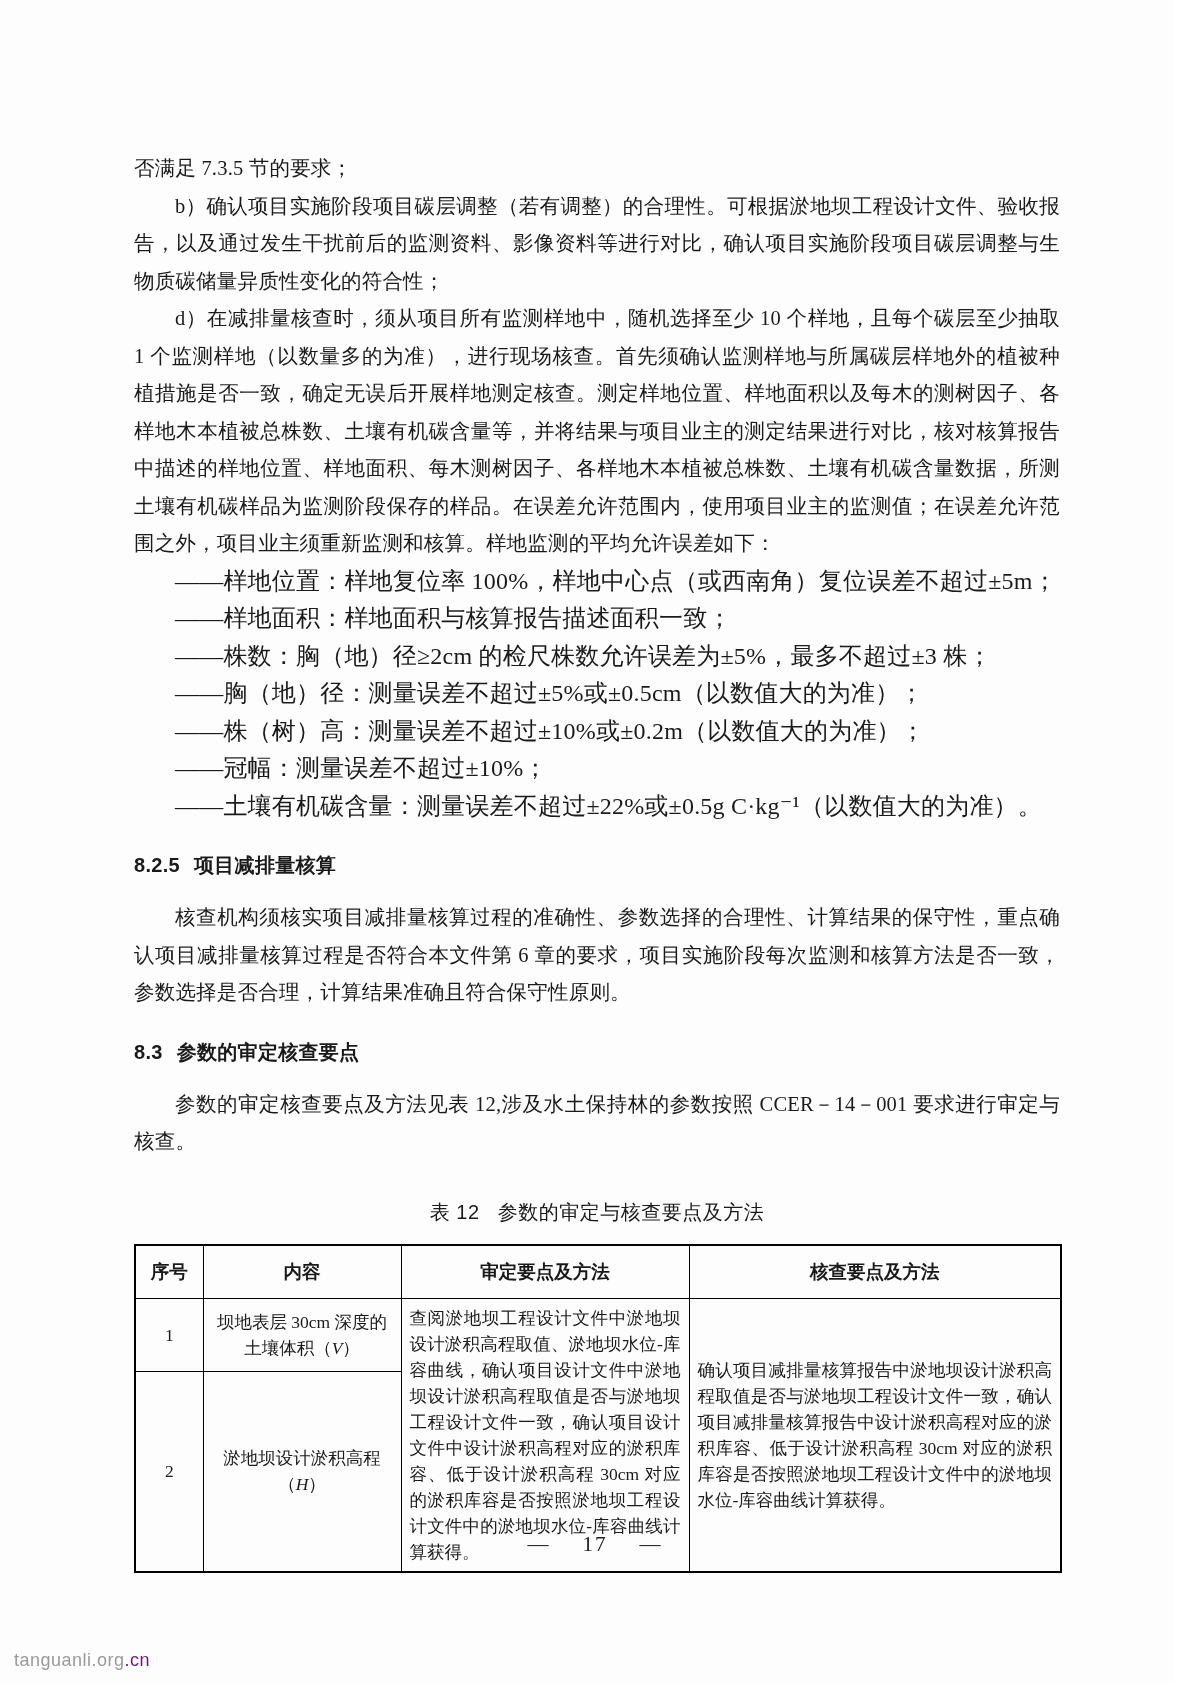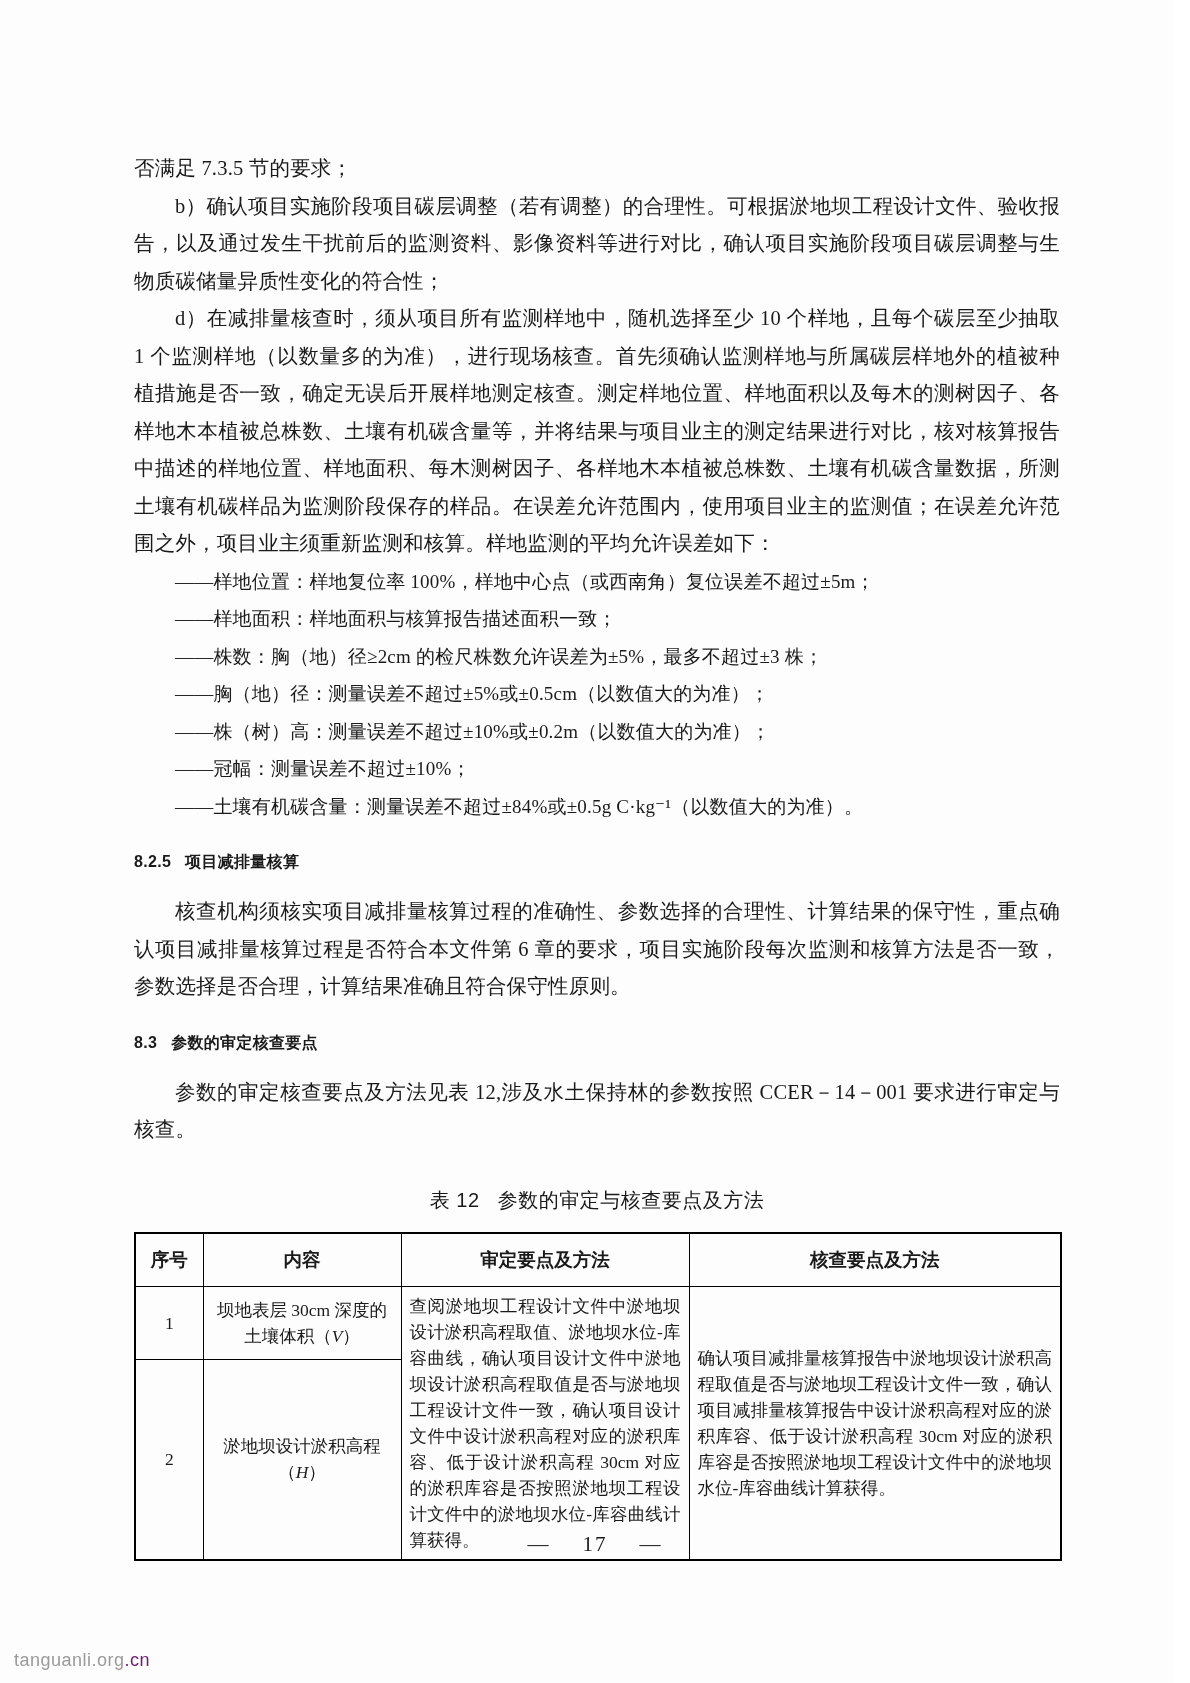--- a/index.html
+++ b/index.html
@@ -34,28 +34,28 @@
     line-height: 37.5px;
     text-align: justify;
     text-justify: inter-ideograph;
     letter-spacing: 0.2px;
   }
   p.indent {
     text-indent: 41px;
   }
   .dash-item {
     margin: 0;
-    font-size: 19px;
+    font-size: 24px;
     line-height: 37.5px;
     text-indent: 41px;
     letter-spacing: 0.2px;
   }
   h3.section-heading {
     font-family: "Liberation Sans", "DejaVu Sans", sans-serif;
-    font-size: 16px;
+    font-size: 20px;
     font-weight: bold;
     margin: 27px 0 20px 0;
     letter-spacing: 0.3px;
   }
   h3.section-heading .num {
     margin-right: 14px;
   }
   .table-caption {
     text-align: center;
     font-family: "Liberation Sans", "DejaVu Sans", sans-serif;
@@ -147,21 +147,21 @@
 
 
     <p class="body-text indent">d）在减排量核查时，须从项目所有监测样地中，随机选择至少 10 个样地，且每个碳层至少抽取 1 个监测样地（以数量多的为准），进行现场核查。首先须确认监测样地与所属碳层样地外的植被种植措施是否一致，确定无误后开展样地测定核查。测定样地位置、样地面积以及每木的测树因子、各样地木本植被总株数、土壤有机碳含量等，并将结果与项目业主的测定结果进行对比，核对核算报告中描述的样地位置、样地面积、每木测树因子、各样地木本植被总株数、土壤有机碳含量数据，所测土壤有机碳样品为监测阶段保存的样品。在误差允许范围内，使用项目业主的监测值；在误差允许范围之外，项目业主须重新监测和核算。样地监测的平均允许误差如下：</p>
 
     <p class="dash-item">——样地位置：样地复位率 100%，样地中心点（或西南角）复位误差不超过±5m；</p>
     <p class="dash-item">——样地面积：样地面积与核算报告描述面积一致；</p>
     <p class="dash-item">——株数：胸（地）径≥2cm 的检尺株数允许误差为±5%，最多不超过±3 株；</p>
     <p class="dash-item">——胸（地）径：测量误差不超过±5%或±0.5cm（以数值大的为准）；</p>
     <p class="dash-item">——株（树）高：测量误差不超过±10%或±0.2m（以数值大的为准）；</p>
     <p class="dash-item">——冠幅：测量误差不超过±10%；</p>
-    <p class="dash-item">——土壤有机碳含量：测量误差不超过±84%或±0.5g C·kg⁻¹（以数值大的为准）。</p>
+    <p class="dash-item">——土壤有机碳含量：测量误差不超过±22%或±0.5g C·kg⁻¹（以数值大的为准）。</p>
 
     <h3 class="section-heading">
       <span class="num">8.2.5</span><span>项目减排量核算</span>
     </h3>
 
     <p class="body-text indent">核查机构须核实项目减排量核算过程的准确性、参数选择的合理性、计算结果的保守性，重点确认项目减排量核算过程是否符合本文件第 6 章的要求，项目实施阶段每次监测和核算方法是否一致，参数选择是否合理，计算结果准确且符合保守性原则。</p>
 
     <h3 class="section-heading">
       <span class="num">8.3</span><span>参数的审定核查要点</span>
     </h3>

